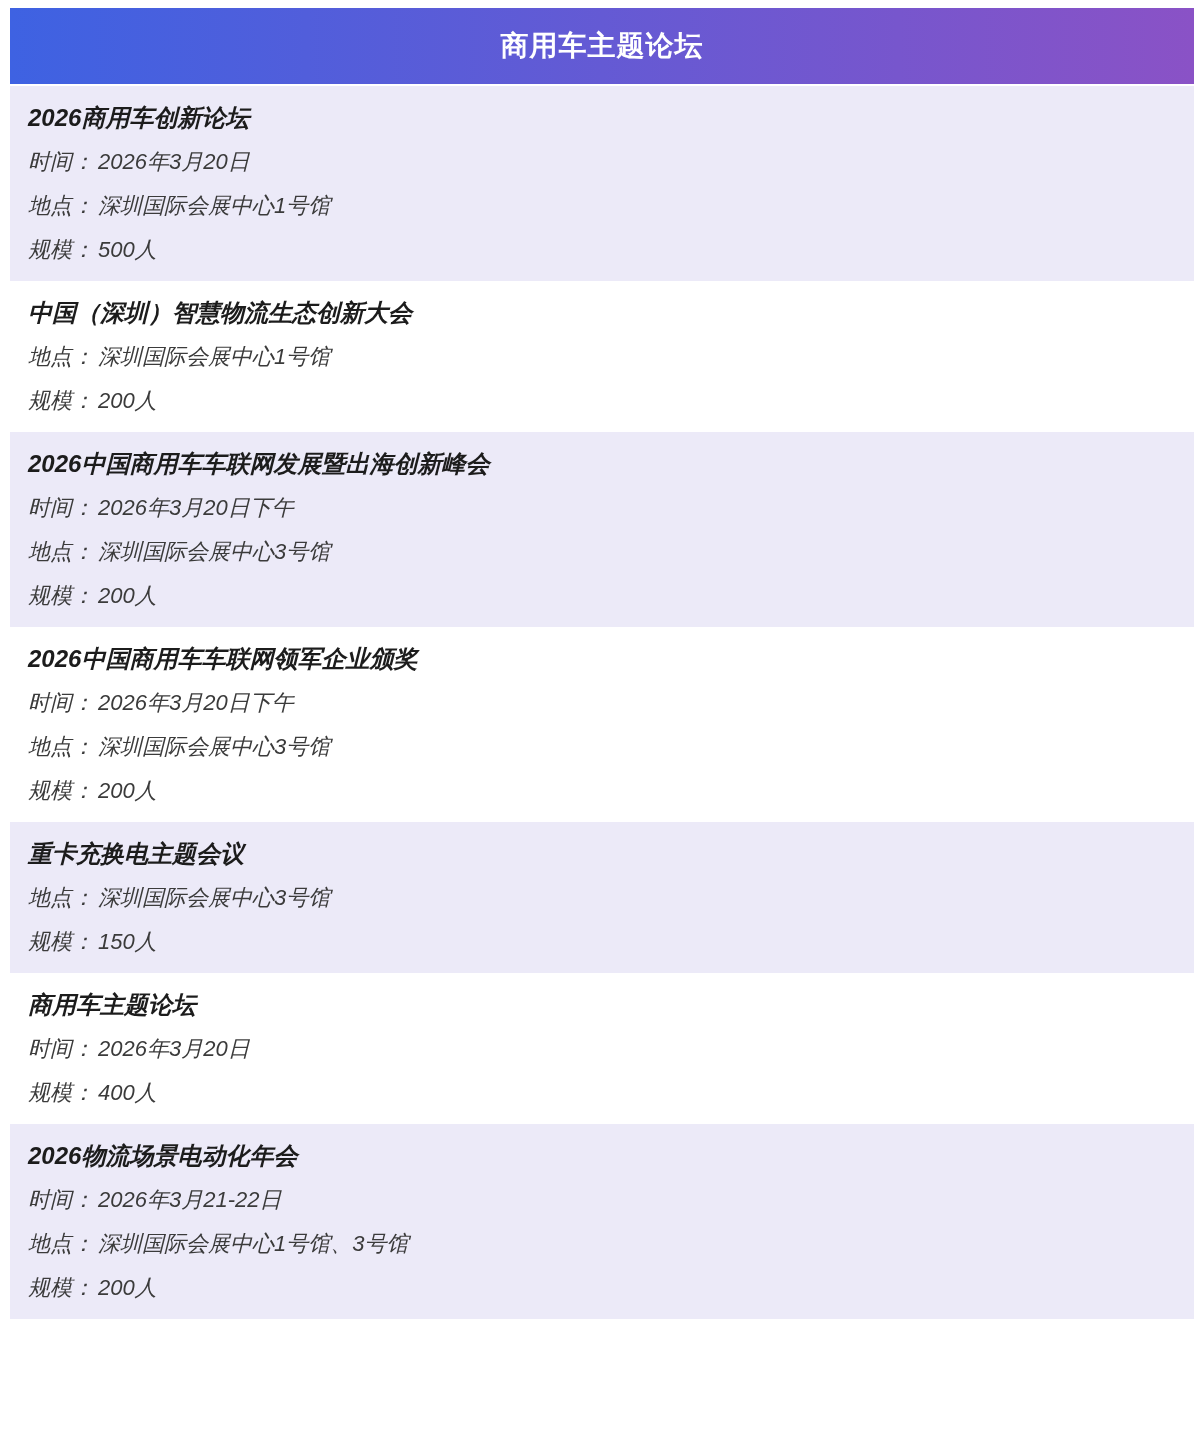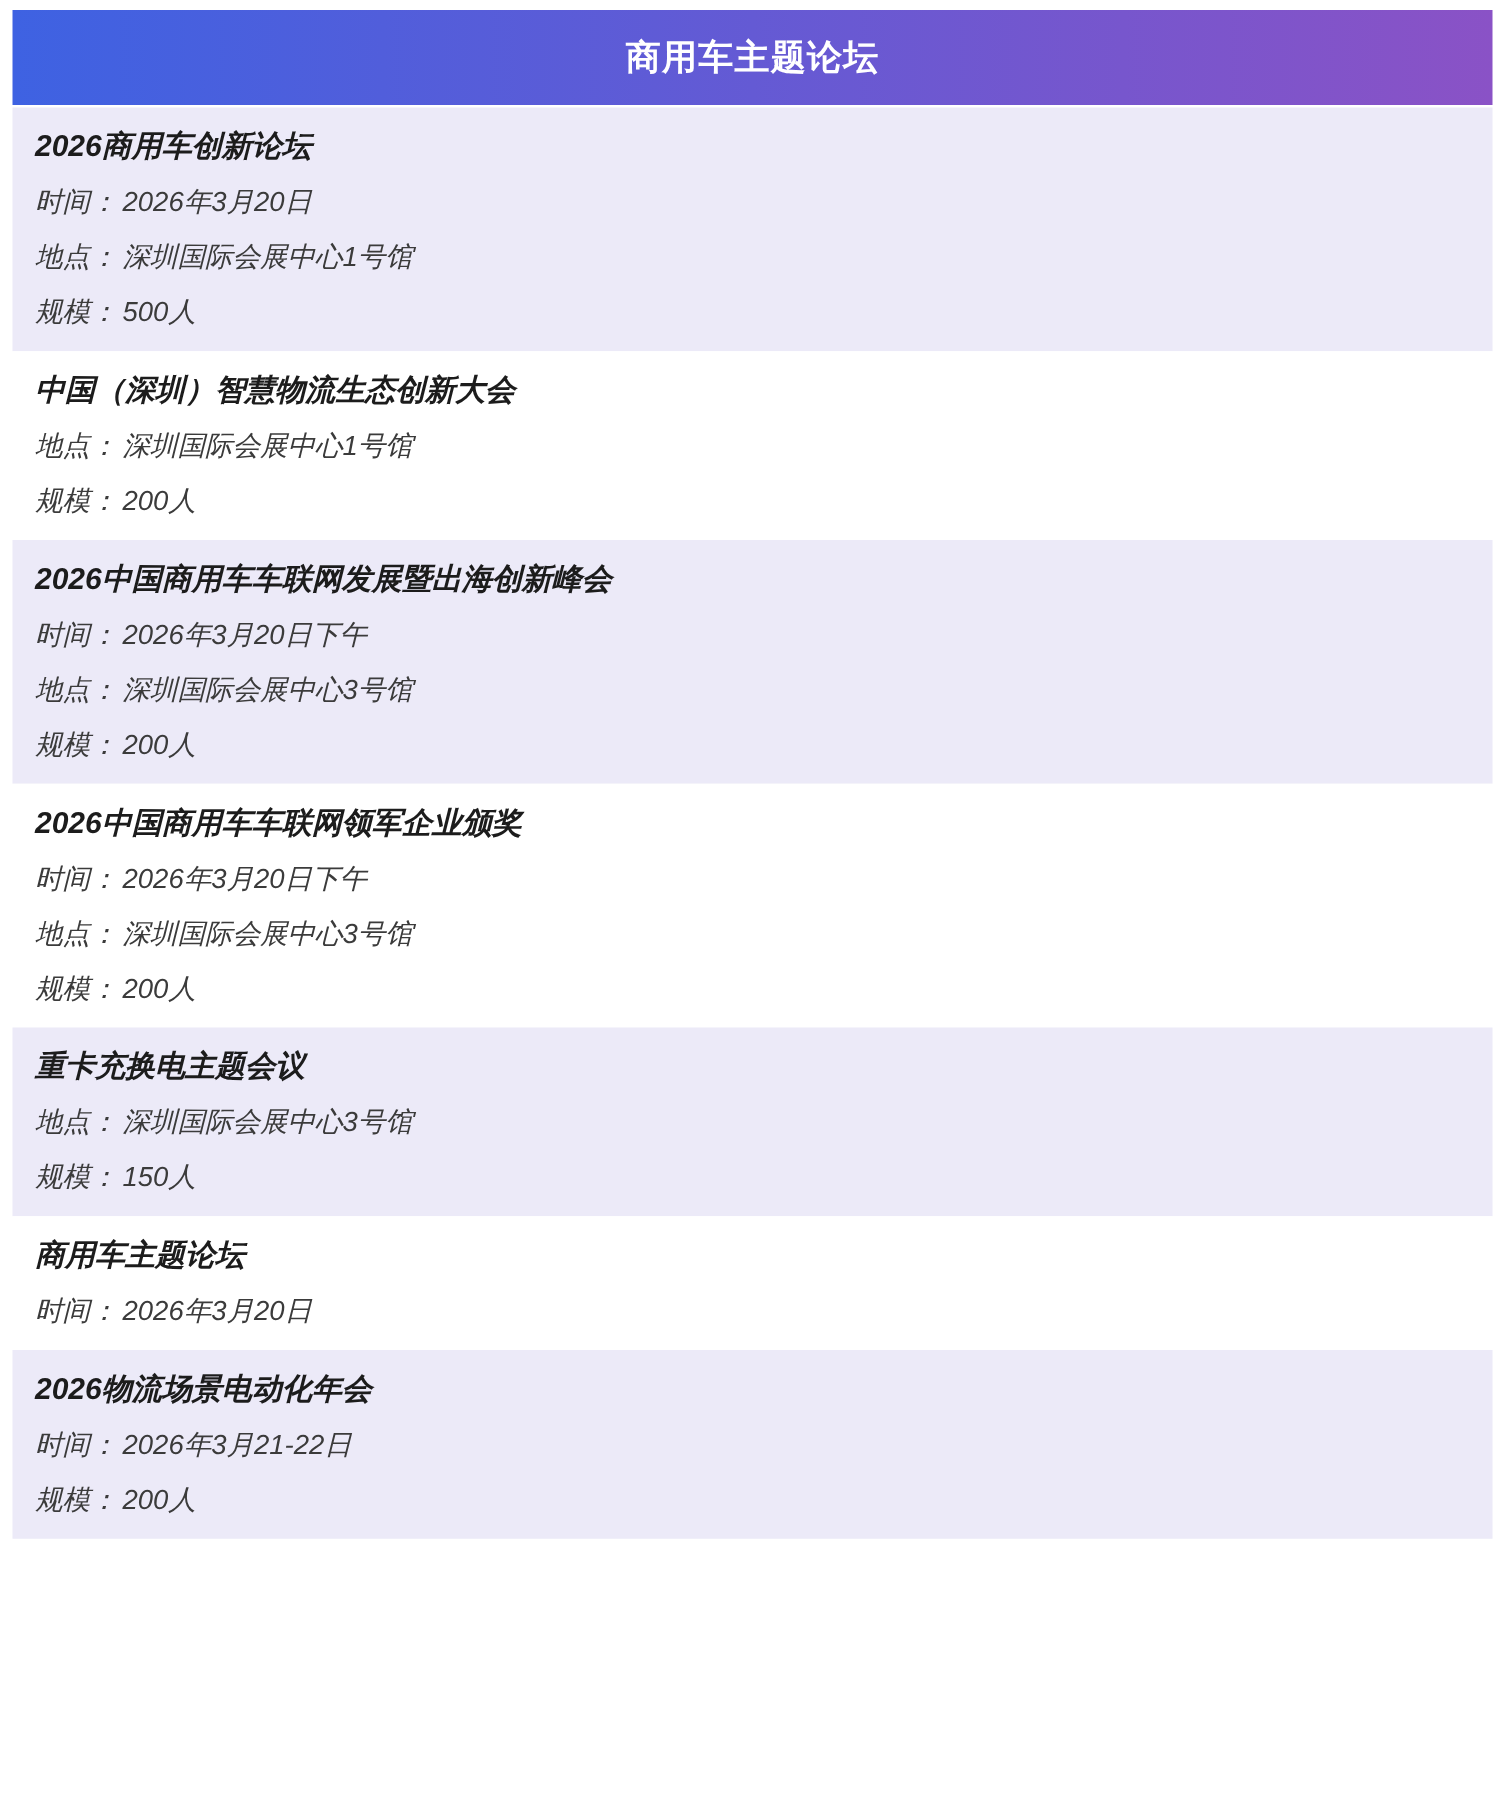--- a/index.html
+++ b/index.html
@@ -121,25 +121,31 @@
     <div class="row">
       <span class="lbl">规模：</span><span class="val">150人</span>
     </div>
   </section>
 
   <section class="event">
     <h2 class="event-title">商用车主题论坛</h2>
     <div class="row">
       <span class="lbl">时间：</span><span class="val">2026年3月20日</span>
     </div>
+    <div class="row">
+      <span class="lbl">规模：</span><span class="val">400人</span>
+    </div>
   </section>
 
   <section class="event alt">
     <h2 class="event-title">2026物流场景电动化年会</h2>
     <div class="row">
       <span class="lbl">时间：</span><span class="val">2026年3月21-22日</span>
+    </div>
+    <div class="row">
+      <span class="lbl">地点：</span><span class="val">深圳国际会展中心1号馆、3号馆</span>
     </div>
     <div class="row">
       <span class="lbl">规模：</span><span class="val">200人</span>
     </div>
   </section>
 </div>
 </div>
 
 </body></html>

